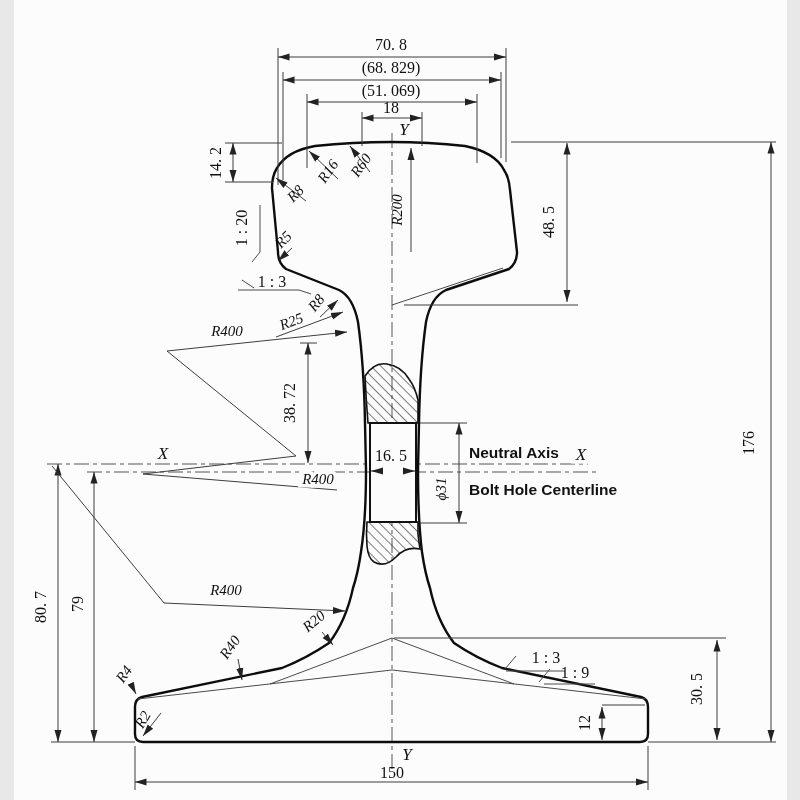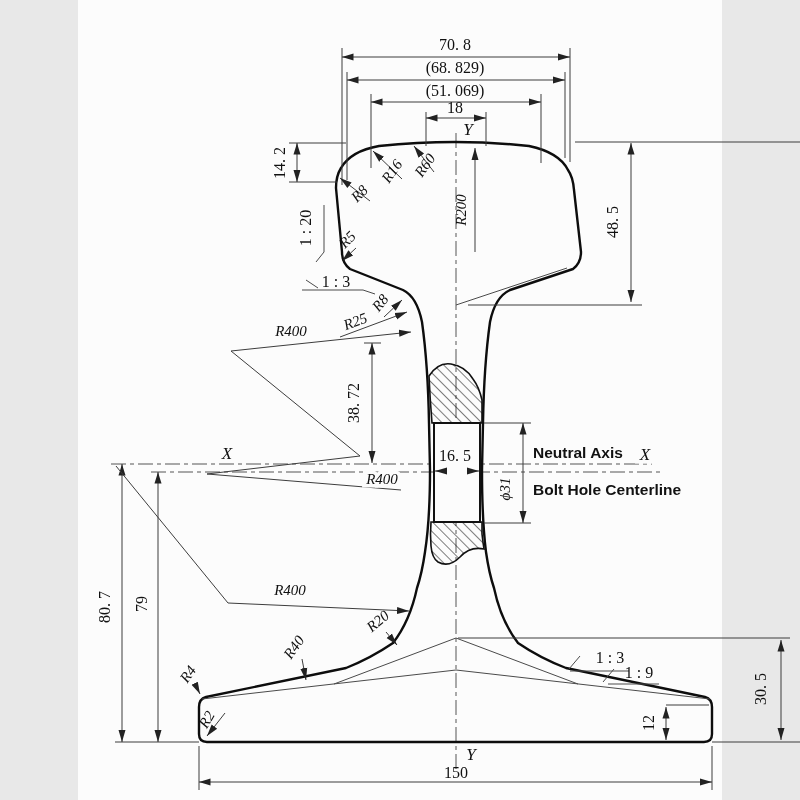--- a/index.html
+++ b/index.html
@@ -1,16 +1,16 @@
 <!DOCTYPE html>
 <html><head>
 <meta charset="utf-8">
 <style>
   html,body{margin:0;padding:0;background:#e8e8e8;}
-  .stage{width:644px;height:800px;background:#fcfcfc;position:relative;margin:0 auto;
+  .stage{width:773px;height:800px;background:#fcfcfc;position:relative;margin:0 auto;
          font-family:"Liberation Serif", serif;}
   svg{display:block}
   
   .profile{fill:none;stroke:#0d0d0d;stroke-width:2.4;stroke-linejoin:round;}
   .section{fill:#fcfcfc;stroke:#111;stroke-width:2;}
   .hatchfill{stroke:#111;stroke-width:1.6;}
   .thin{fill:none;stroke:#4a4a4a;stroke-width:1;}
   .dim{fill:none;stroke:#3d3d3d;stroke-width:1;}
   .center{fill:none;stroke:#555;stroke-width:1;stroke-dasharray:15 4 4 4;}
   

